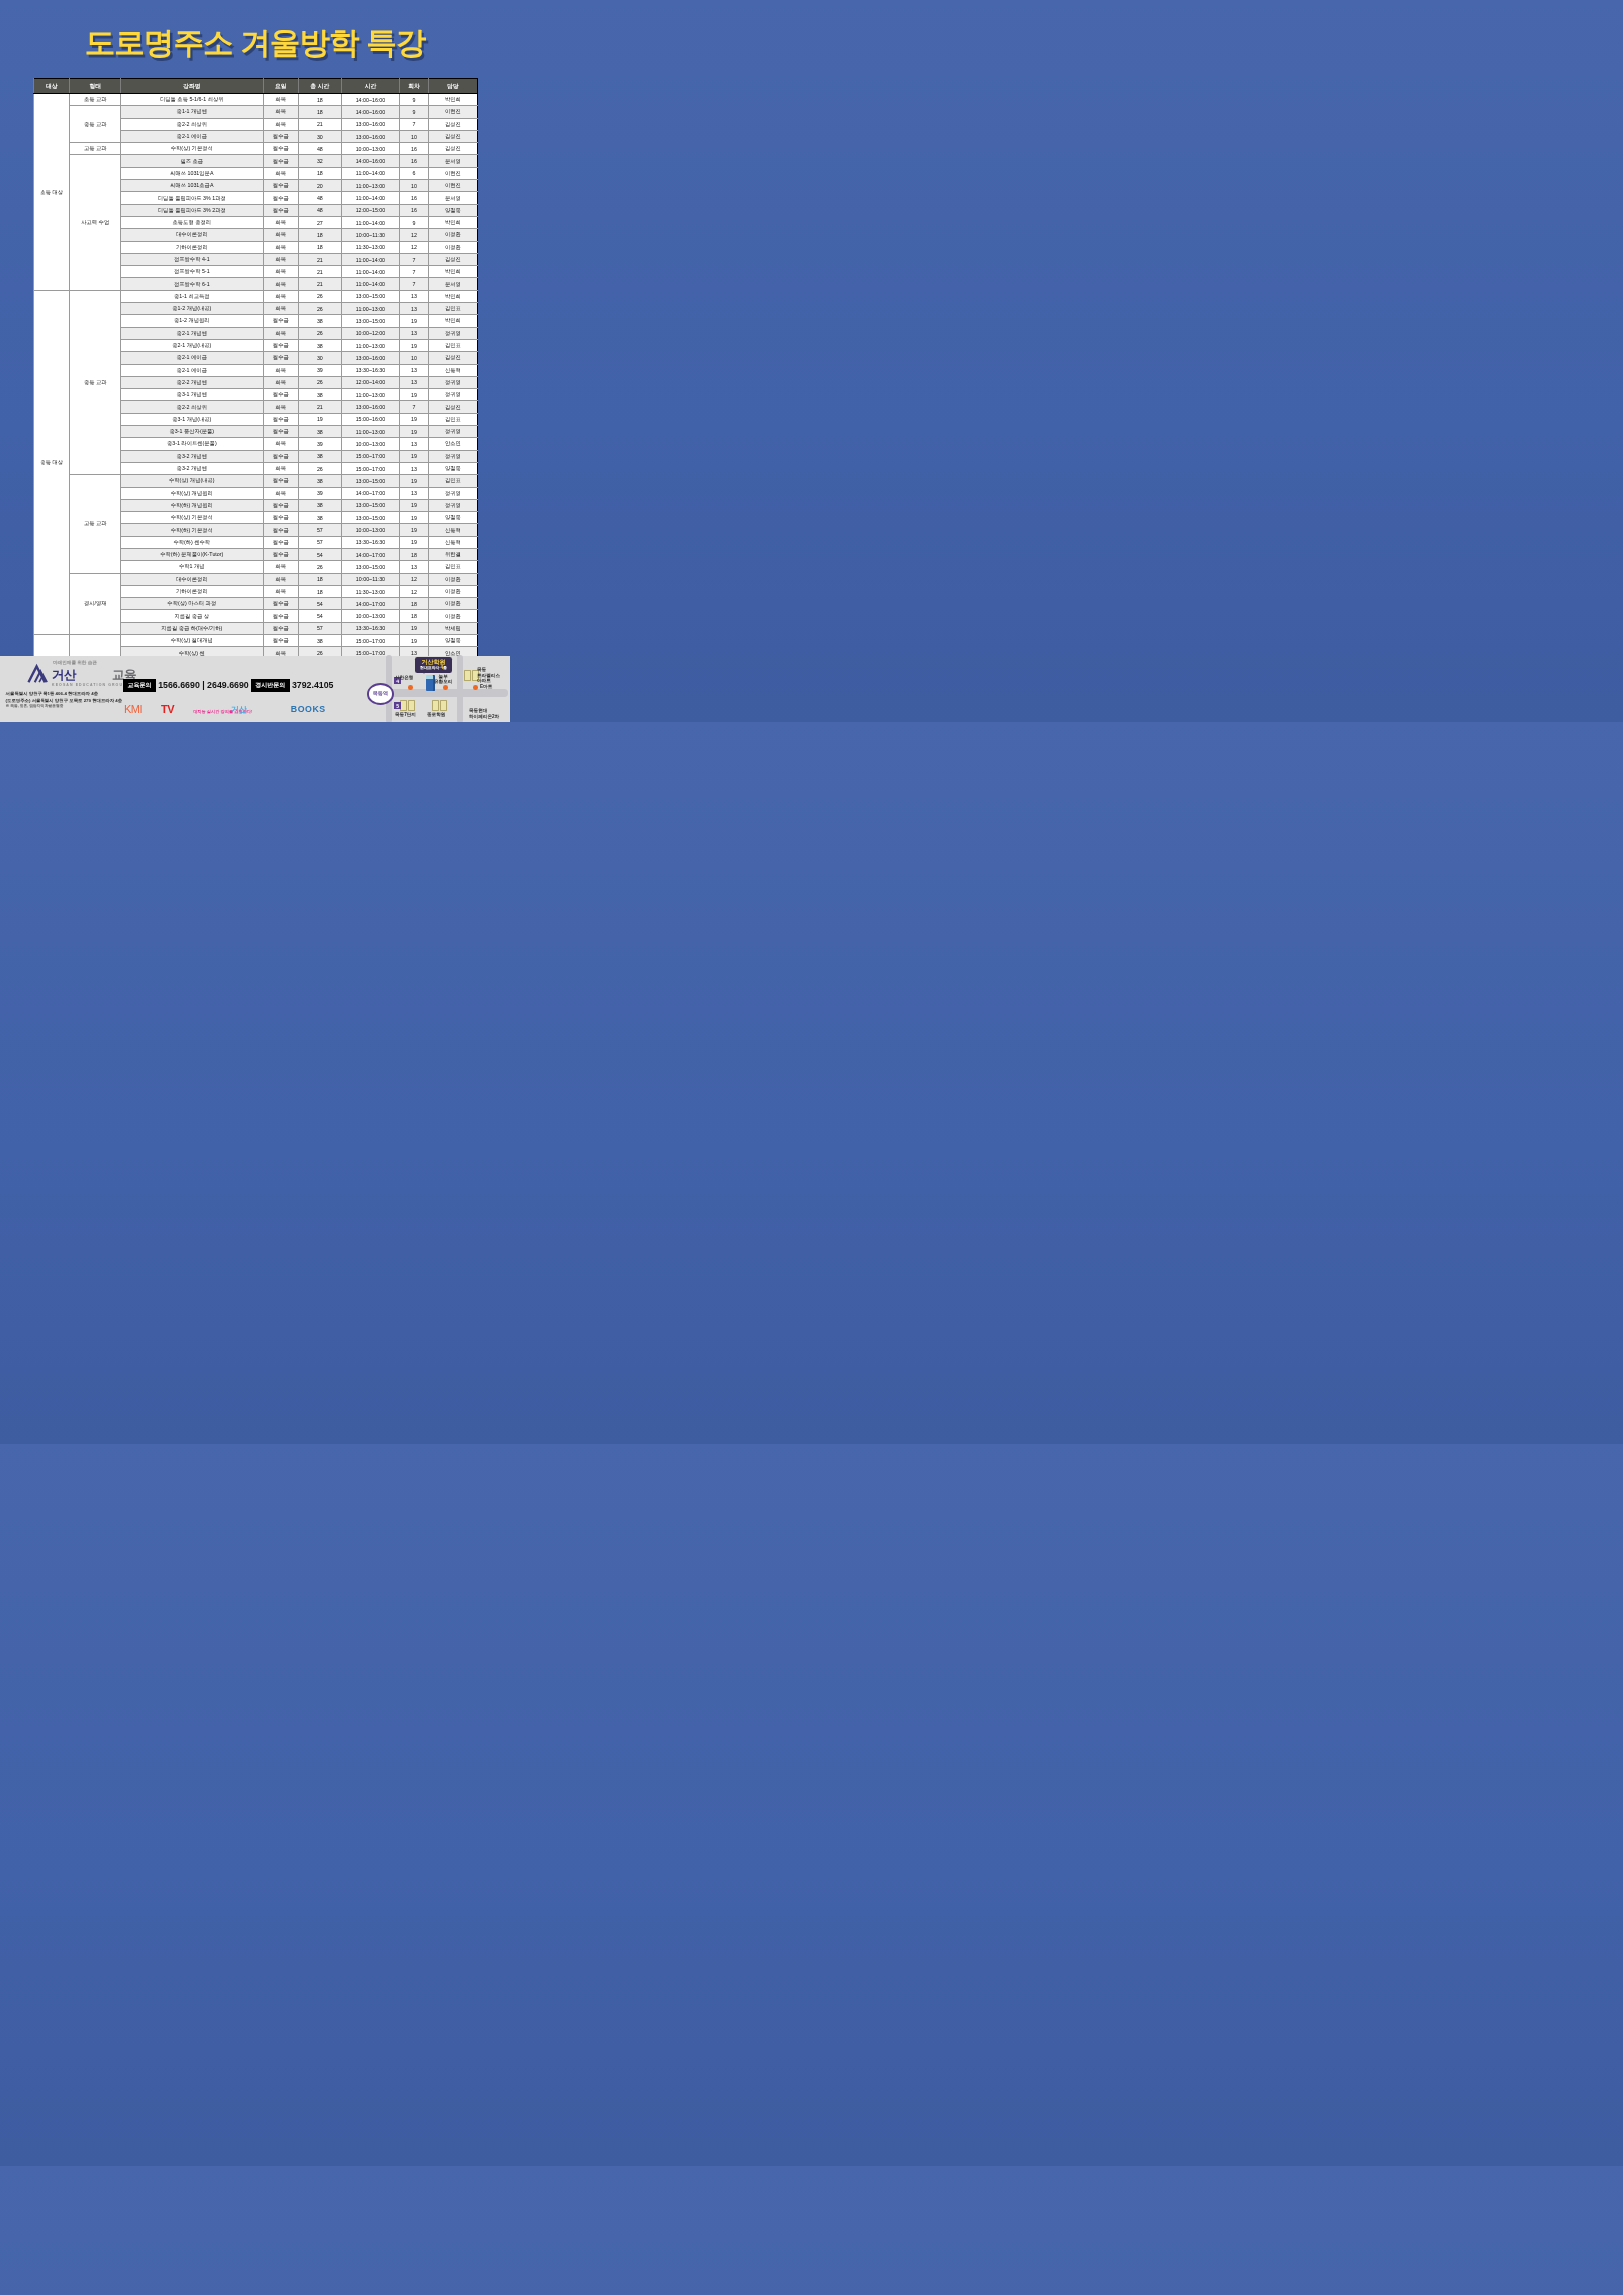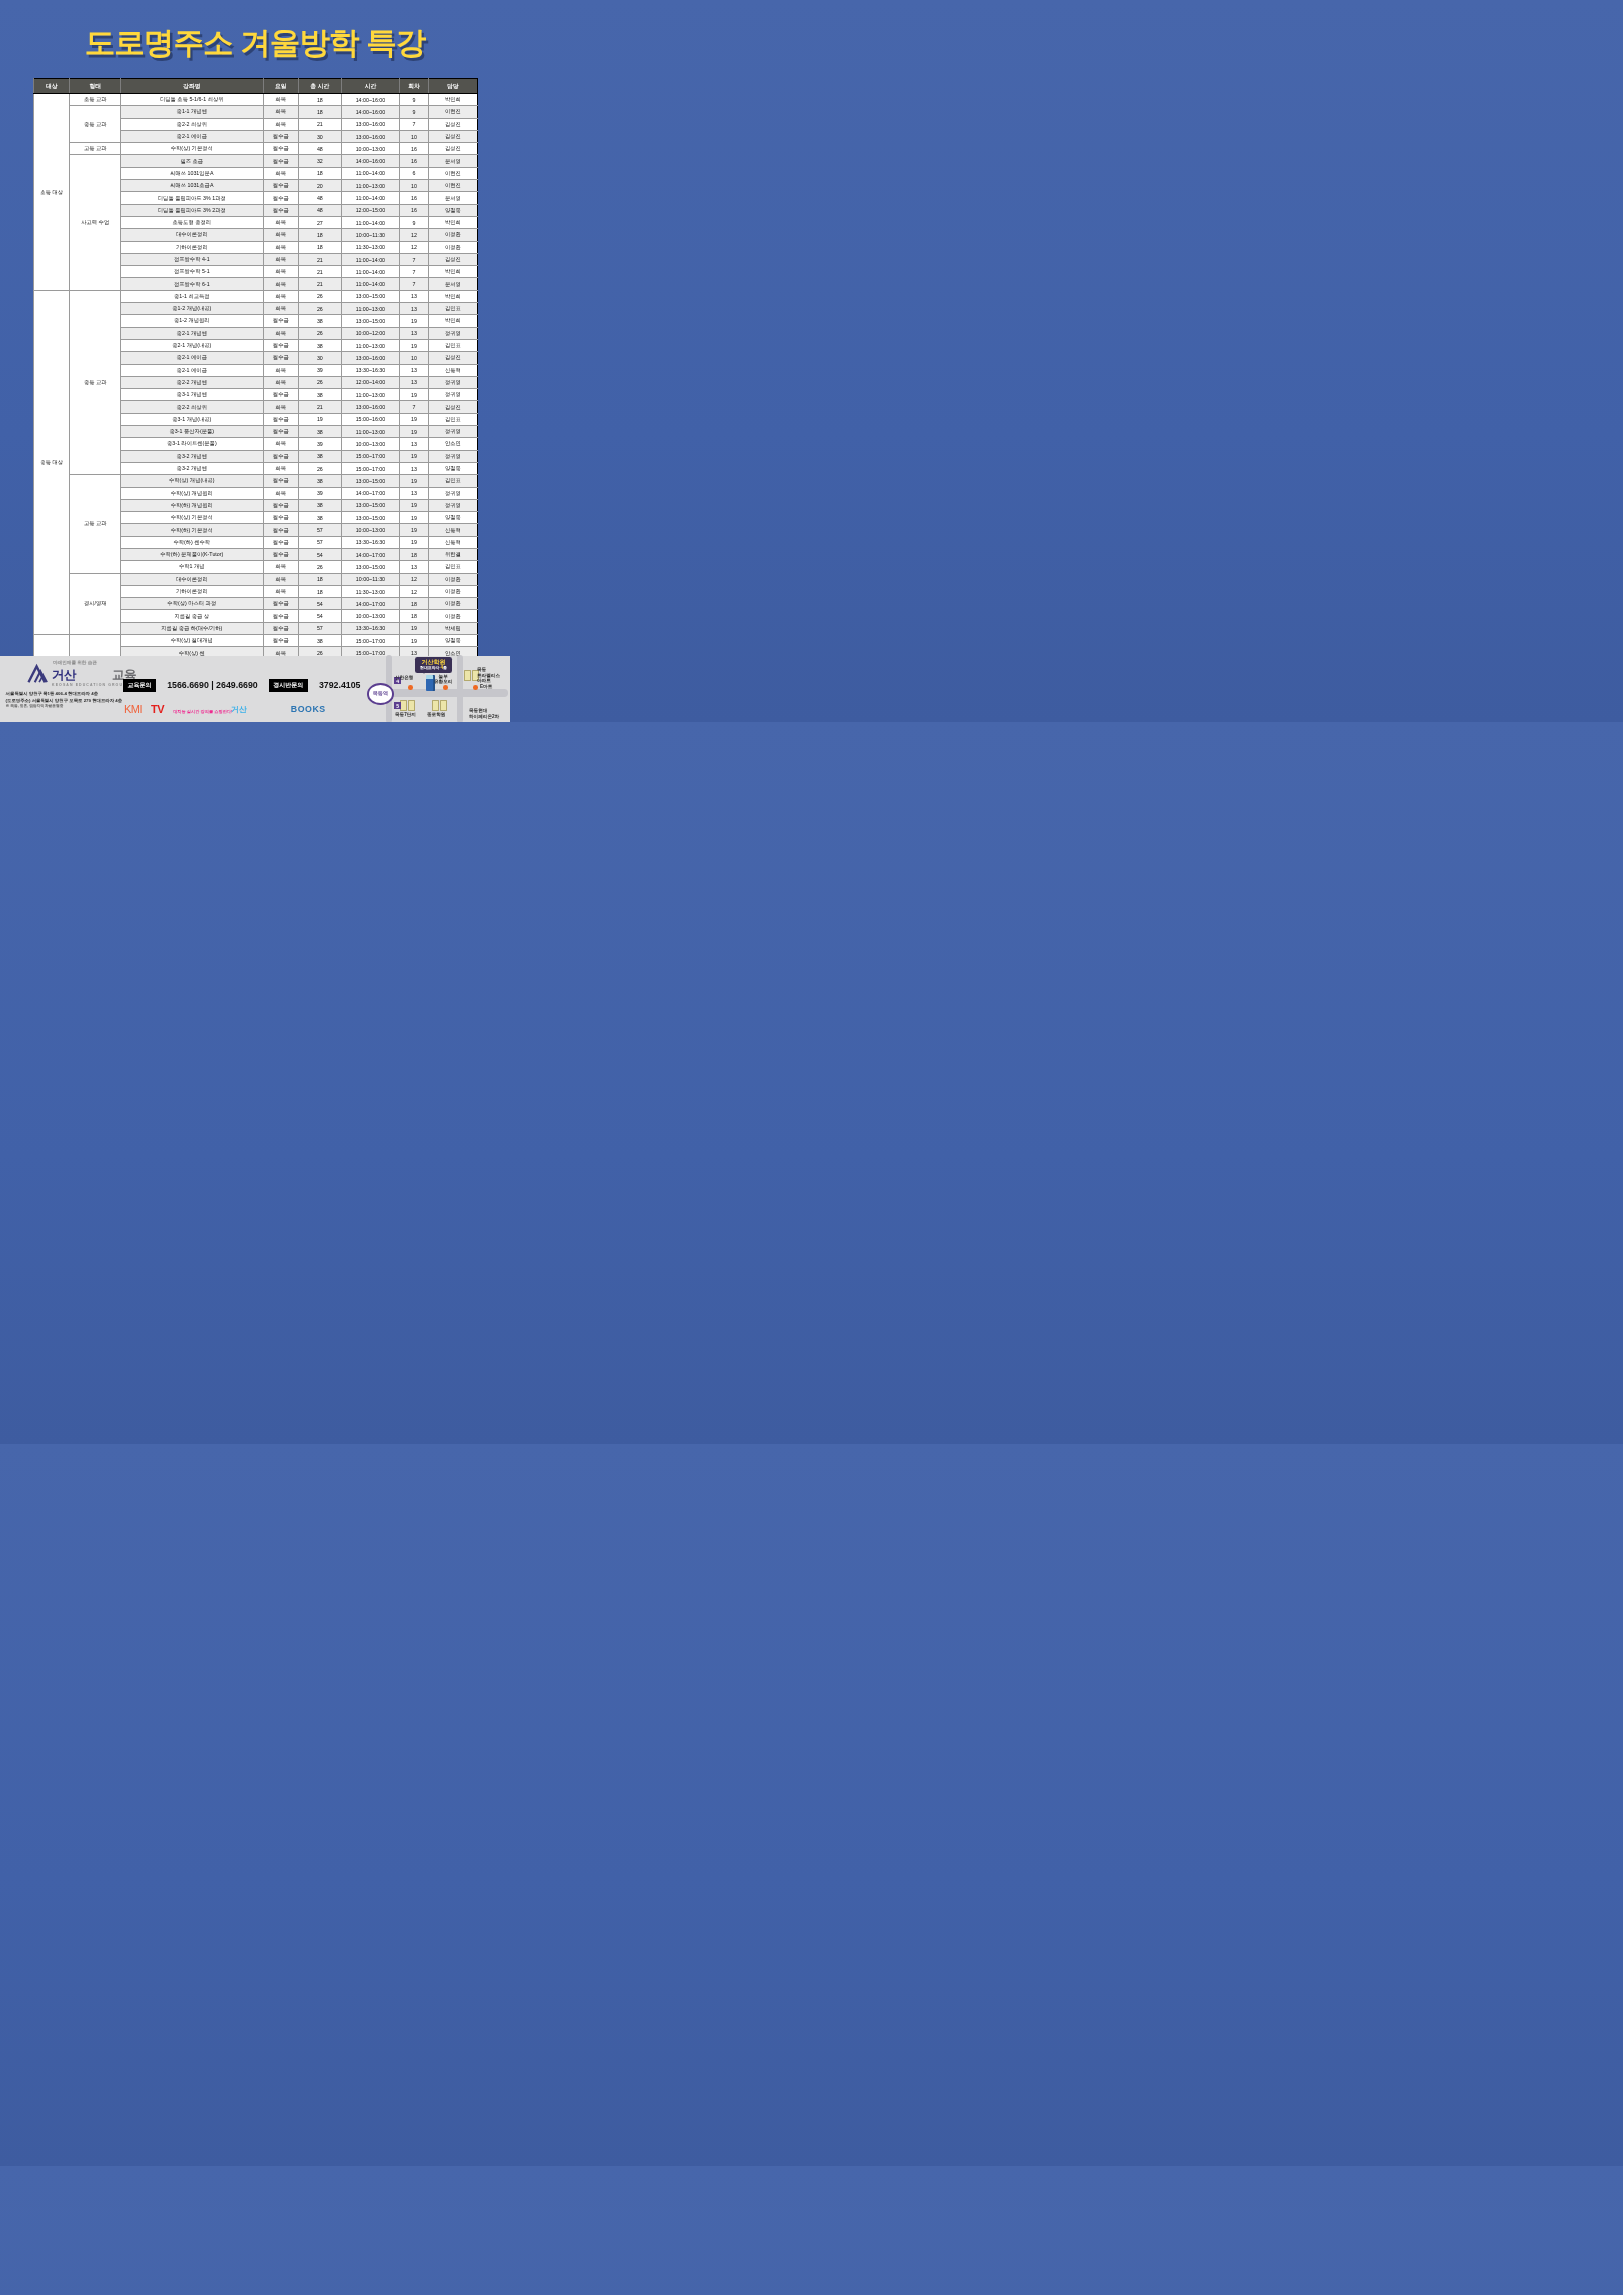--- a/index.html
+++ b/index.html
@@ -33,24 +33,24 @@
   tr.even td.plain{background:#fff;}
   
   .footer{position:absolute;left:0;top:656px;width:510px;height:66px;background:#dcdcdd;}
   .tagline{position:absolute;left:53px;top:3.7px;font-size:4.6px;font-weight:700;color:#8a8a8a;}
   .logo-mark{position:absolute;left:27px;top:5.6px;}
   .logo-txt{position:absolute;left:52px;top:11px;font-size:12.5px;font-weight:800;letter-spacing:-0.5px;}
   .logo-txt .g1{color:#2f2f7d;} .logo-txt .g2{color:#6a6a6e;margin-left:36px;}
   .logo-eng{position:absolute;left:52px;top:27px;font-size:3.5px;font-weight:700;letter-spacing:1.1px;color:#8a8a8a;}
   .addr{position:absolute;left:5.6px;top:35px;font-size:4.4px;font-weight:700;color:#2b2b2b;line-height:1.5;}
   .addr .note{font-size:3.7px;color:#555;}
-  .contact{position:absolute;left:123px;top:23px;display:flex;align-items:center;gap:11px;}
+  .contact{position:absolute;left:123px;top:23px;display:flex;align-items:center;gap:2px;}
   .blackbox{background:#000;color:#fff;font-size:6px;font-weight:800;padding:1.9px 4.6px;}
   .phone{font-size:8.8px;font-weight:800;color:#111;letter-spacing:0;}
-  .kmi{position:absolute;left:124px;top:47px;display:flex;align-items:baseline;gap:9px;}
+  .kmi{position:absolute;left:124px;top:47px;display:flex;align-items:baseline;gap:19px;}
   .kmi .kmi-k{font-size:11px;font-weight:400;color:#f0633b;letter-spacing:-0.5px;}
   .kmi .kmi-tv{font-size:11px;font-weight:900;color:#e3201d;letter-spacing:-0.5px;}
   .kmi .kmi-tag{font-size:4.2px;font-weight:700;color:#ef2a90;}
   .books{position:absolute;left:231px;top:48px;}
   .books .b1{font-size:7.9px;font-weight:800;color:#39b0e9;}
   .books .b2{font-size:8.8px;font-weight:900;color:#2b74b2;letter-spacing:0.5px;margin-left:42px;}
   
   .map{position:absolute;left:366px;top:0;width:145px;height:66px;}
   .road{position:absolute;background:#c6c6cb;border-radius:3.7px;}
   .road-h{left:5.6px;top:33px;width:136px;height:7.9px;}

